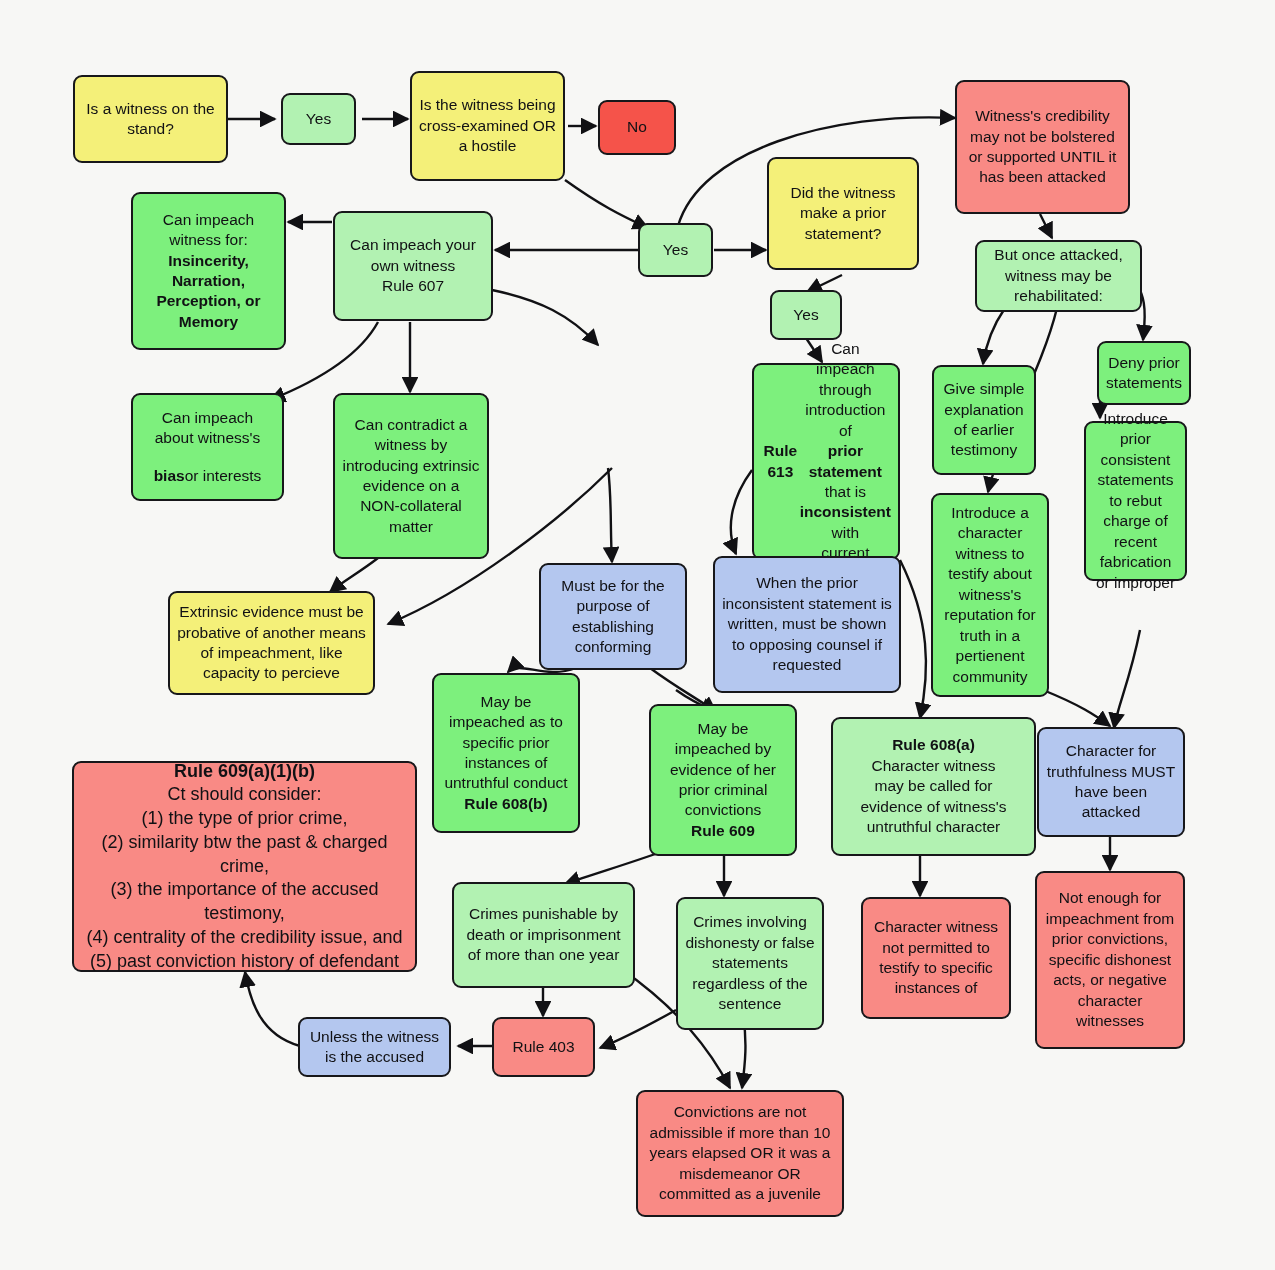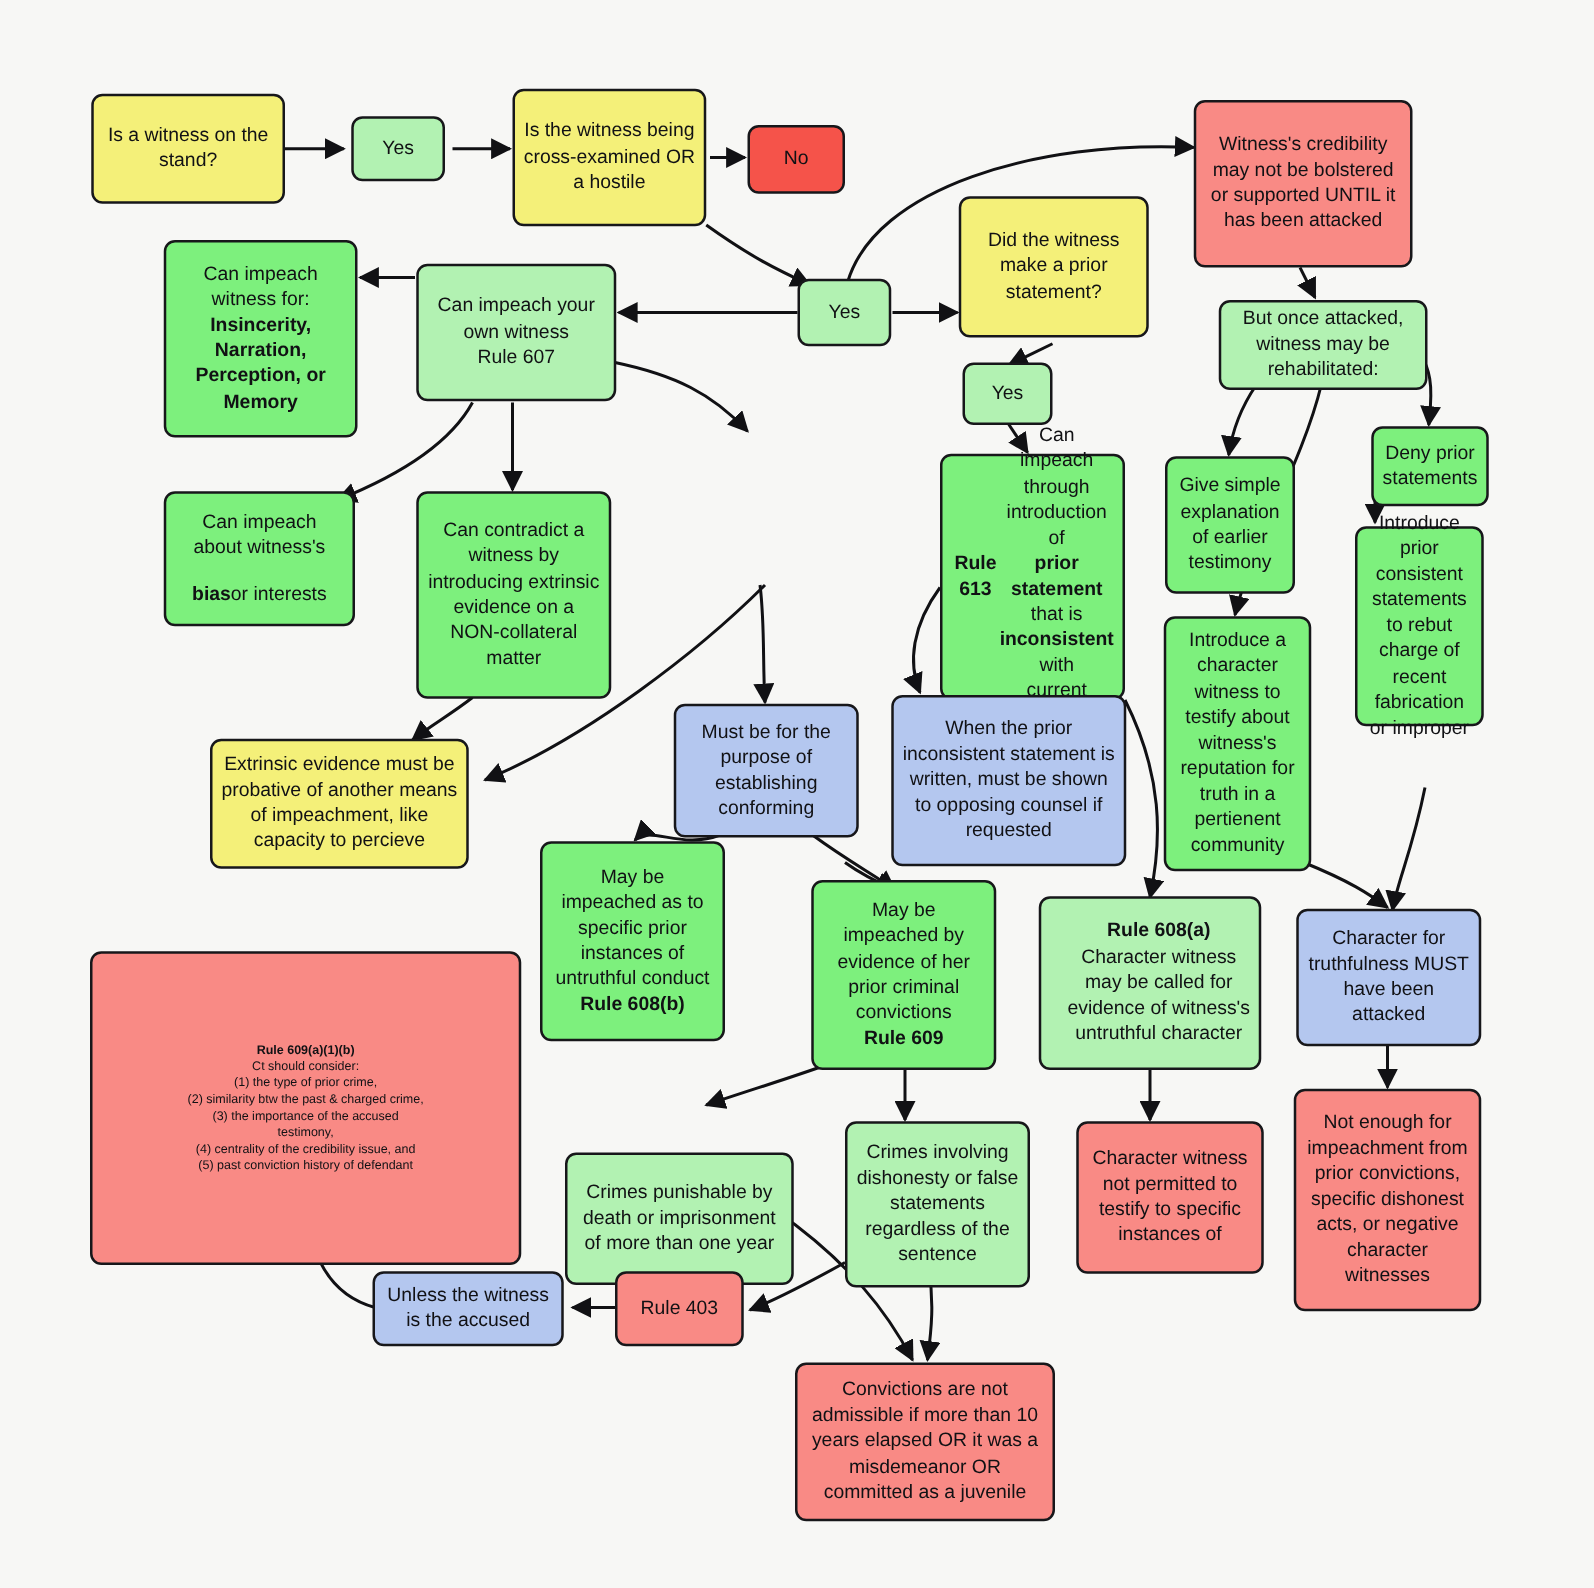--- a/index.html
+++ b/index.html
@@ -211,42 +211,42 @@
 
   <div class="node green" style="left:649px; top:704px; width:148px; height:152px;">
     <span style="white-space:pre-line;"><span>May be
 impeached by
 evidence of her
 prior criminal
 convictions
 </span><b>Rule 609</b></span>
   </div>
 
-  <div class="node lgreen" style="left:831px; top:717px; width:178px; height:139px;justify-content:flex-end;">
+  <div class="node lgreen" style="left:831px; top:717px; width:205px; height:139px;">
     <span style="white-space:pre-line;"><b>Rule 608(a)</b><span>
 Character witness
 may be called for
 evidence of witness's
 untruthful character</span></span>
   </div>
 
   <div class="node blue" style="left:1037px; top:727px; width:148px; height:110px;">Character for truthfulness MUST have been attacked</div>
 
-  <div class="node salmon" style="left:72px; top:761px; width:345px; height:251px; font-size:10px;">
+  <div class="node salmon" style="left:72px; top:761px; width:345px; height:211px; font-size:18px;">
     <span style="white-space:pre-line;"><b>Rule 609(a)(1)(b)</b><span>
 Ct should consider:
 (1) the type of prior crime,
 (2) similarity btw the past &amp; charged crime,
 (3) the importance of the accused
 testimony,
 (4) centrality of the credibility issue, and
 (5) past conviction history of defendant</span></span>
   </div>
 
-  <div class="node lgreen" style="left:452px; top:882px; width:183px; height:106px;margin-top:40px;">Crimes punishable by death or imprisonment of more than one year</div>
+  <div class="node lgreen" style="left:452px; top:882px; width:183px; height:106px;">Crimes punishable by death or imprisonment of more than one year</div>
 
   <div class="node lgreen" style="left:676px; top:897px; width:148px; height:133px;">Crimes involving dishonesty or false statements regardless of the sentence</div>
 
   <div class="node salmon" style="left:861px; top:897px; width:150px; height:122px;">Character witness not permitted to testify to specific instances of</div>
 
   <div class="node salmon" style="left:1035px; top:871px; width:150px; height:178px;">Not enough for impeachment from prior convictions, specific dishonest acts, or negative character witnesses</div>
 
   <div class="node blue" style="left:298px; top:1017px; width:153px; height:60px;">Unless the witness is the accused</div>
 
   <div class="node salmon" style="left:492px; top:1017px; width:103px; height:60px;">Rule 403</div>

